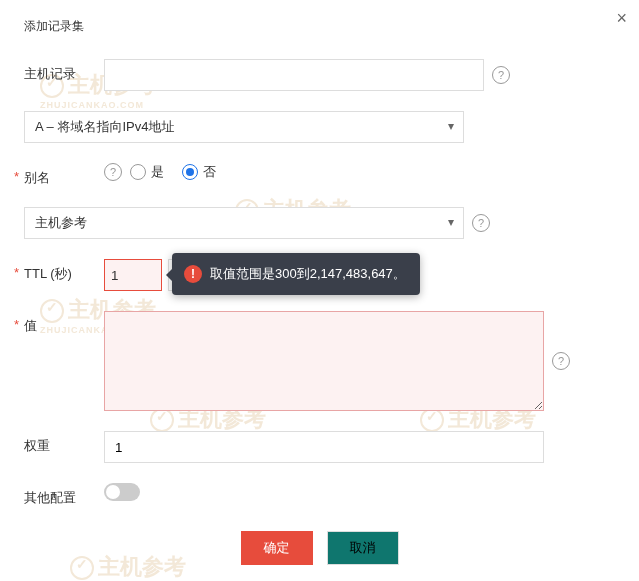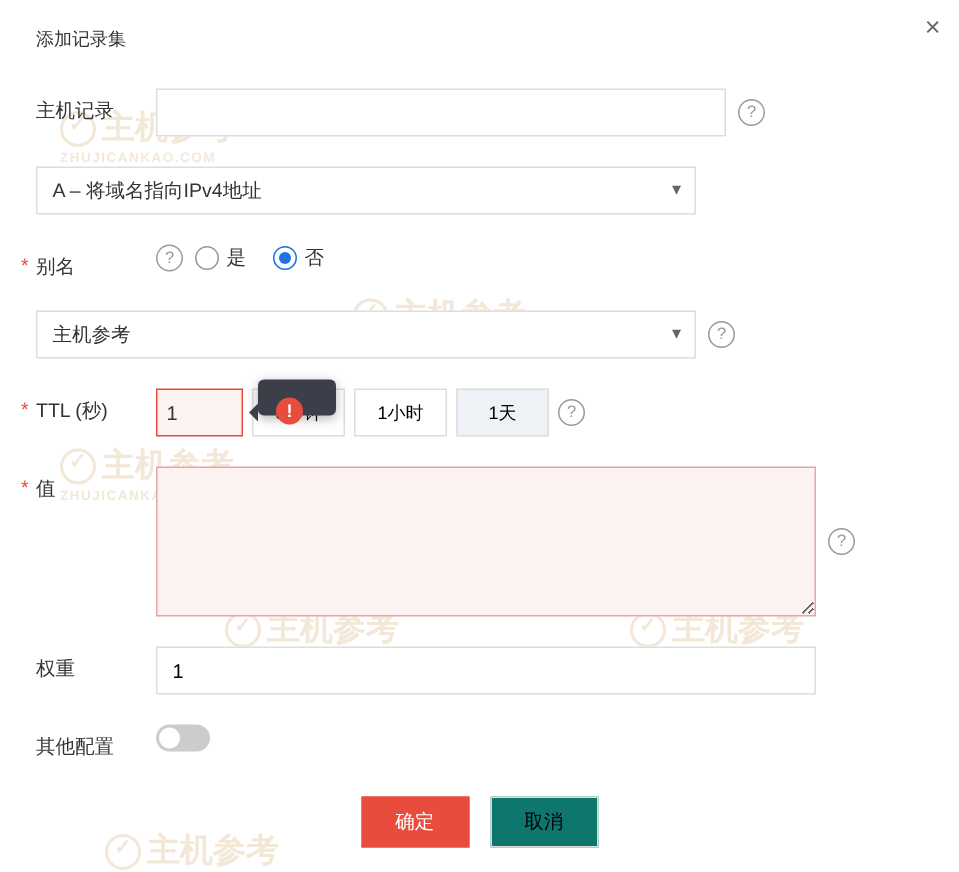--- a/index.html
+++ b/index.html
@@ -96,20 +96,21 @@
   </div>
 </div>
 
 <div class="form-row">
   <div class="form-label required">TTL (秒)</div>
   <div class="form-control">
     <div class="ttl-row">
       <input class="ttl-input" type="text" value="1" style="">
       <div class="tooltip">
         <span class="tooltip-icon">!</span>
+        <span>取值范围是300到2,147,483,647。</span>
       </div>
       <button class="ttl-btn">5分钟</button>
       <button class="ttl-btn">1小时</button>
       <button class="ttl-btn selected">1天</button>
       <span class="help-icon">?</span>
     </div>
   </div>
 </div>
 
 <div class="form-row">

